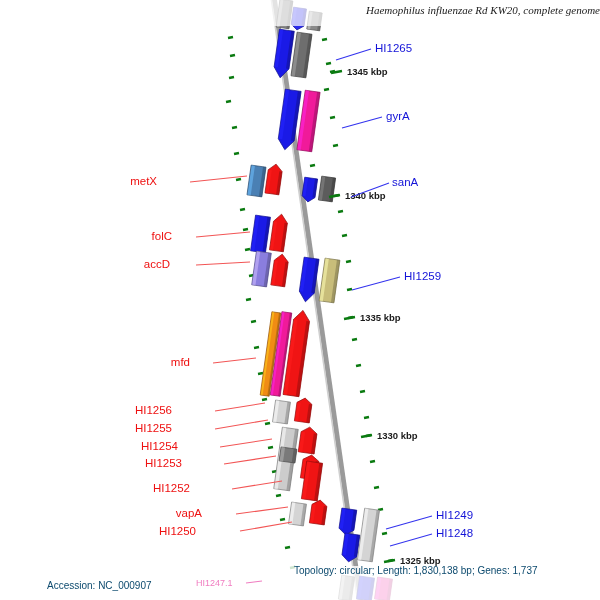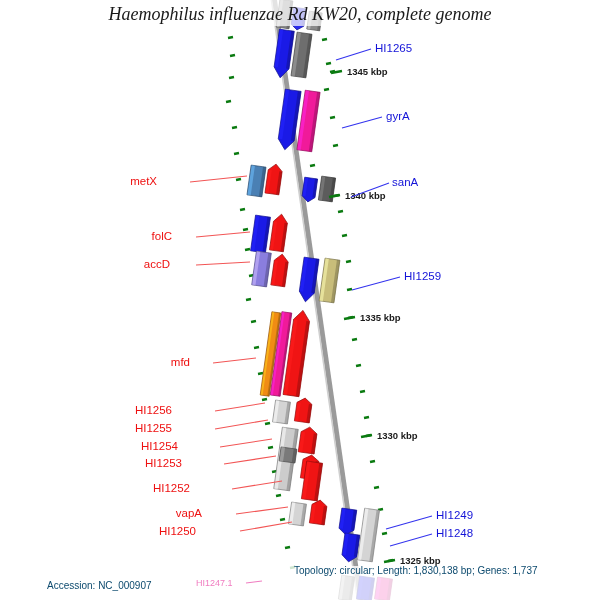--- a/index.html
+++ b/index.html
@@ -34,22 +34,22 @@
   #fade-bottom{bottom:0;height:34px;opacity:.80;}
 
   #statusbar{
     position:absolute;left:0;bottom:0;width:600px;height:34px;
     display:flex;align-items:center;
     font-family:"Liberation Sans", sans-serif;font-size:10px;color:#0c4a6e;margin-left:36px;
   }
   #accession{position:absolute;left:11px;bottom:9px;white-space:nowrap;}
   #topology{position:absolute;left:258px;bottom:24px;white-space:nowrap;}
   #titlebar{
-    position:absolute;left:0;top:4px;width:600px;text-align:center;
-    font-family:"Liberation Serif", serif;font-style:italic;font-size:18px;color:#1a1a1a;
+    position:absolute;left:0;top:4px;width:600px;text-align:right;
+    font-family:"Liberation Serif", serif;font-style:italic;font-size:11px;color:#1a1a1a;
   }
 </style>
 </head>
 <body>
 
 <div id="stage">
   <svg id="viewer" viewBox="0 0 600 600">
 
     <g>
       <line class="axis" x1="273" y1="-10" x2="362" y2="610"></line>

